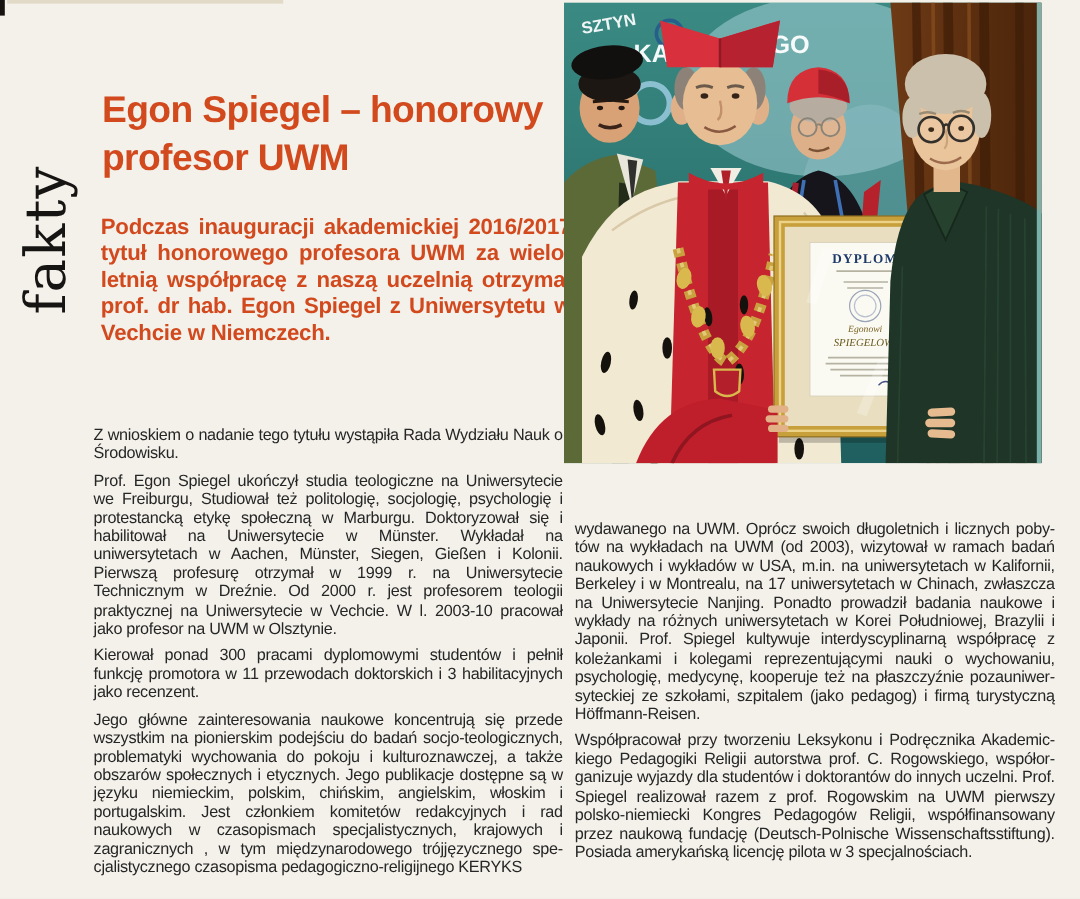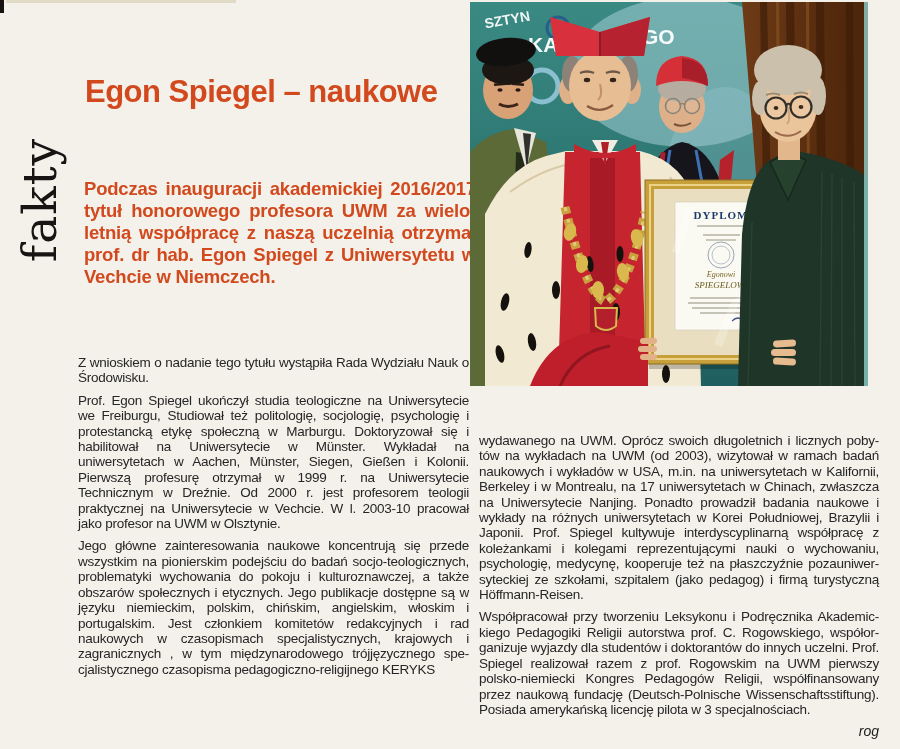--- a/index.html
+++ b/index.html
@@ -58,35 +58,36 @@
 <body>
 
 <div class="page">
 
   <div class="corner-mark"></div>
   <div class="top-smudge"></div>
 
   <div class="fakty">fakty</div>
 
   <div class="title">
-    <div>Egon Spiegel – naukowe</div>
+    <div>Egon Spiegel – honorowy</div>
+    <div>profesor UWM</div>
   </div>
 
   <div class="lead">Podczas inauguracji akademickiej 2016/2017 tytuł honorowego profesora UWM za wielo-letnią współpracę z naszą uczelnią otrzymał prof. dr hab. Egon Spiegel z Uniwersytetu w Vechcie w Niemczech.</div>
 
   <div class="col col-left">
     <p>Z wnioskiem o nadanie tego tytułu wystąpiła Rada Wydziału Nauk o Środowisku.</p>
     <p>Prof. Egon Spiegel ukończył studia teologiczne na Uniwersytecie we Freiburgu, Studiował też politologię, socjologię, psychologię i protestancką etykę społeczną w Marburgu. Doktoryzował się i habilitował na Uniwersytecie w Münster. Wykładał na uniwersytetach w Aachen, Münster, Siegen, Gießen i Kolonii. Pierwszą profesurę otrzymał w 1999 r. na Uniwersytecie Technicznym w Dreźnie. Od 2000 r. jest profesorem teologii praktycznej na Uniwersytecie w Vechcie. W l. 2003-10 pracował jako profesor na UWM w Olsztynie.</p>
+    <p>Kierował ponad 300 pracami dyplomowymi studentów i pełnił funkcję promotora w 11 przewodach doktorskich i 3 habilitacyjnych jako recenzent.</p>
     <p>Jego główne zainteresowania naukowe koncentrują się przede wszystkim na pionierskim podejściu do badań socjo-teologicznych, problematyki wychowania do pokoju i kulturoznawczej, a także obszarów społecznych i etycznych. Jego publikacje dostępne są w języku niemieckim, polskim, chińskim, angielskim, włoskim i portugalskim. Jest członkiem komitetów redakcyjnych i rad naukowych w czasopismach specjalistycznych, krajowych i zagranicznych , w tym międzynarodowego trójjęzycznego spe-cjalistycznego czasopisma pedagogiczno-religijnego KERYKS</p>
   </div>
 
   <div class="col col-right">
     <p>wydawanego na UWM. Oprócz swoich długoletnich i licznych poby-tów na wykładach na UWM (od 2003), wizytował w ramach badań naukowych i wykładów w USA, m.in. na uniwersytetach w Kalifornii, Berkeley i w Montrealu, na 17 uniwersytetach w Chinach, zwłaszcza na Uniwersytecie Nanjing. Ponadto prowadził badania naukowe i wykłady na różnych uniwersytetach w Korei Południowej, Brazylii i Japonii. Prof. Spiegel kultywuje interdyscyplinarną współpracę z koleżankami i kolegami reprezentującymi nauki o wychowaniu, psychologię, medycynę, kooperuje też na płaszczyźnie pozauniwer-syteckiej ze szkołami, szpitalem (jako pedagog) i firmą turystyczną Höffmann-Reisen.</p>
     <p>Współpracował przy tworzeniu Leksykonu i Podręcznika Akademic-kiego Pedagogiki Religii autorstwa prof. C. Rogowskiego, współor-ganizuje wyjazdy dla studentów i doktorantów do innych uczelni. Prof. Spiegel realizował razem z prof. Rogowskim na UWM pierwszy polsko-niemiecki Kongres Pedagogów Religii, współfinansowany przez naukową fundację (Deutsch-Polnische Wissenschaftsstiftung). Posiada amerykańską licencję pilota w 3 specjalnościach.</p>
-    <div class="byline">rog</div>
   </div>
 
   <div class="photo-wrap">
     <svg width="398" height="384" viewBox="0 0 398 384" xmlns="http://www.w3.org/2000/svg">
       <defs>
         <linearGradient id="tealbg" x1="0" y1="0" x2="0" y2="1">
           <stop offset="0" stop-color="#3a8a83"></stop>
           <stop offset="1" stop-color="#1f5f5f"></stop>
         </linearGradient>
         <linearGradient id="curt" x1="0" y1="0" x2="1" y2="0">

